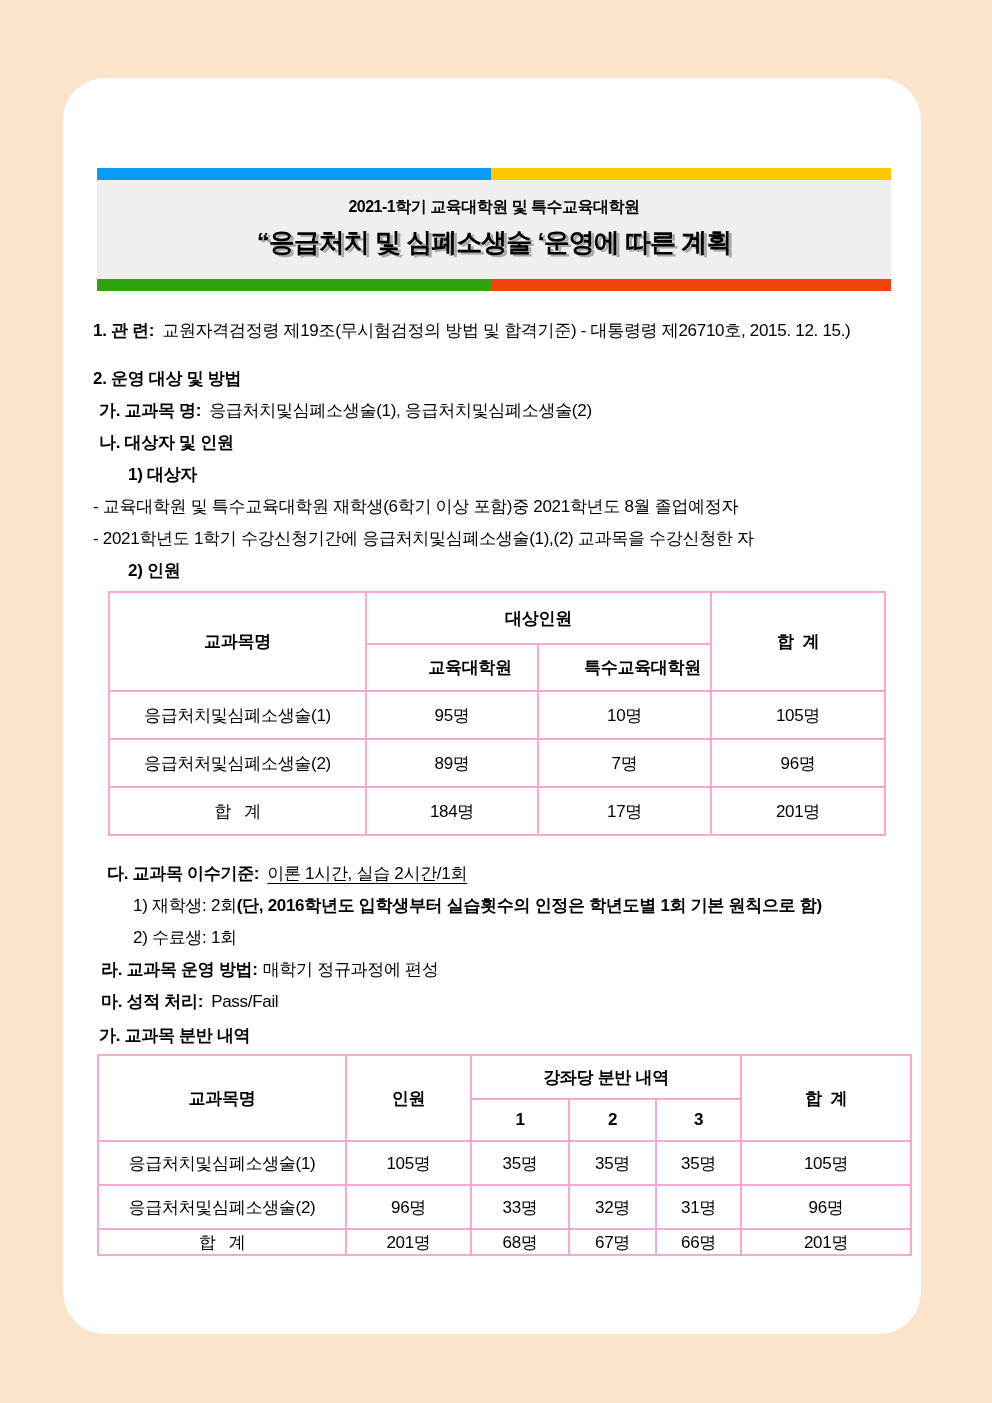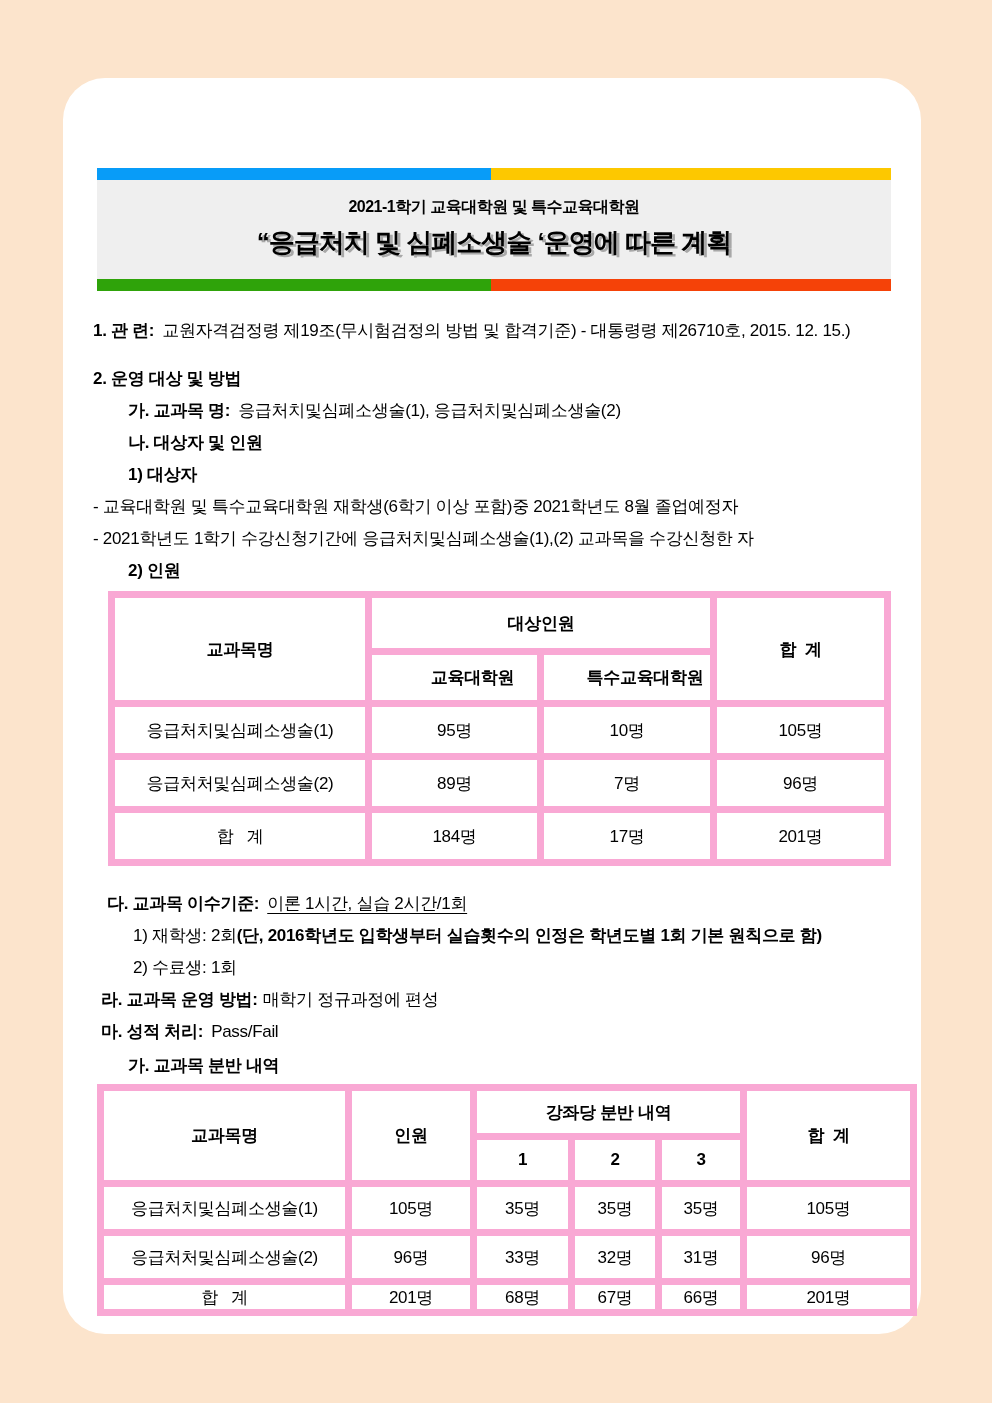--- a/index.html
+++ b/index.html
@@ -23,29 +23,29 @@
   .title2{font-size:26px;font-weight:bold;margin-top:7px;letter-spacing:-1px;
           text-shadow:3px 2px 0 #a8a8a8;}
   
   .content{padding:0 28px 0 30px;font-size:17px;}
   .line{line-height:20px;white-space:nowrap;letter-spacing:-0.3px;}
   .lbl{font-weight:bold;margin-right:8px;}
   .bold{font-weight:bold;}
   .u{text-decoration:underline;text-underline-offset:4px;}
   .mt-l{margin-top:28px;}
   .mt-s{margin-top:12px;}
-  .ind1{margin-left:35px;}
+  .ind1{margin-left:6px;}
   .ind2{margin-left:35px;}
   .ind3{}
   .ind-da{margin-left:14px;}
   .ind-da2{margin-left:40px;}
   .ind-ra{margin-left:8px;}
   
   table{border-collapse:collapse;table-layout:fixed;border:2px solid #000;}
-  th,td{border:7px solid #f9a8d4;text-align:center;vertical-align:middle;
+  th,td{border:2px solid #f9a8d4;text-align:center;vertical-align:middle;
         font-size:17px;padding:0;letter-spacing:-0.3px;}
   th{font-weight:bold;}
   .t1{margin:10px 0 0 15px;width:776px;}
   .t1 .hr1 th{height:50px;}
   .t1 .hr2 th{height:45px;padding-left:36px;}
   .t1 .dr td{height:46px;}
   .t2{margin:8px 0 0 4px;width:813px;}
   .t2 .hr1 th{height:42px;}
   .t2 .hr2 th{height:40px;}
   .t2 .dr td{height:42px;}

